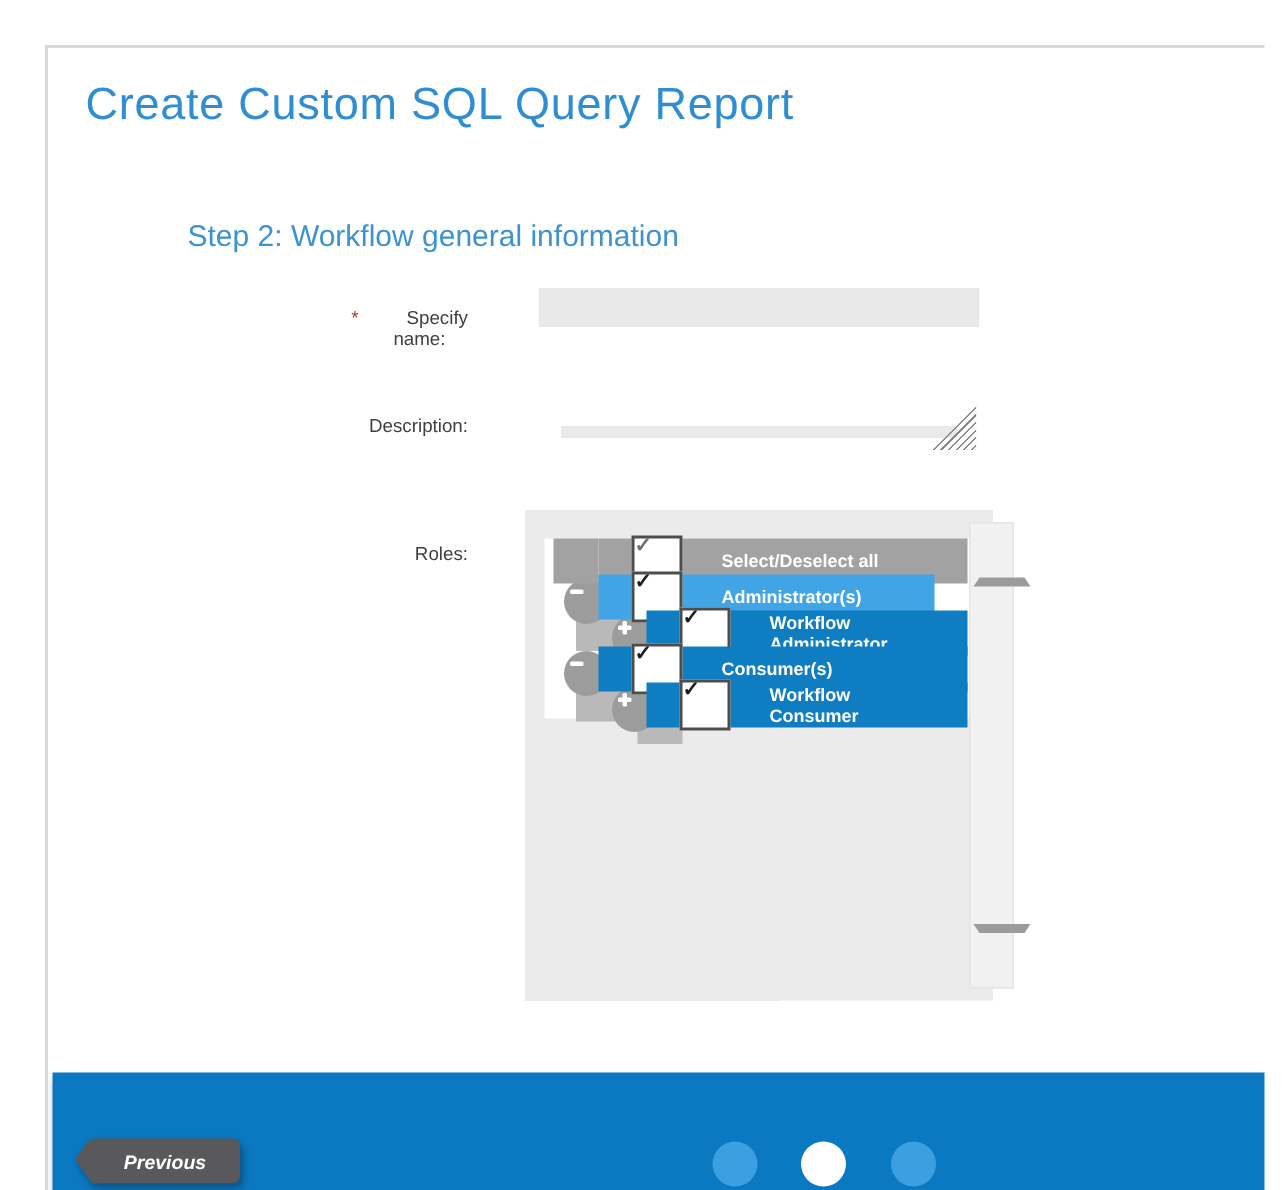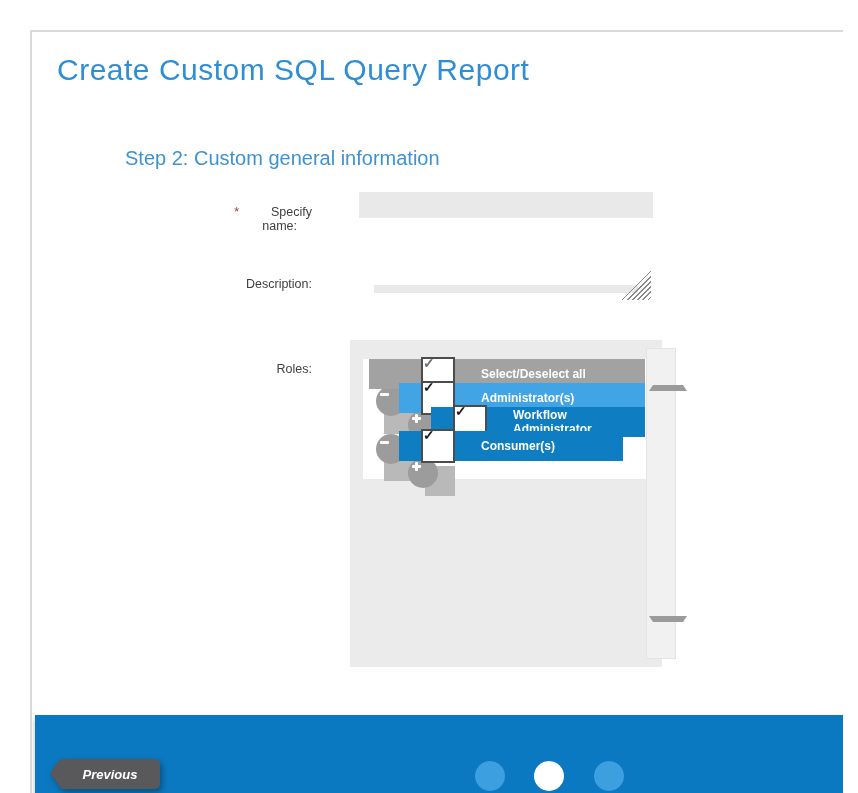--- a/index.html
+++ b/index.html
@@ -62,23 +62,23 @@
   .tree-white {
     position: absolute; left: 13px; top: 19px; width: 283px; height: 120px;
     background: #fff;
   }
   .row-bar {
     position: absolute; height: 23px; display: flex; align-items: center;
     color: #fff; font-size: 12px; font-weight: 600; cursor: default;
   }
   .bar-header { left: 49px; top: 19px;  width: 246px; background: #a2a2a2; }
   .cell-header-stub { position:absolute; left: 19px; top: 19px; width: 25px; height: 23px; background:#a2a2a2; }
-  .bar-admin  { left: 49px; top: 43px;  width: 246px; background: #41a4e4; }
+  .bar-admin  { left: 49px; top: 43px;  width: 224px; background: #41a4e4; }
   .bar-wfadm  { left: 81px; top: 67px;  width: 214px; background: #0e7dc2; align-items: center; }
-  .bar-cons   { left: 49px; top: 91px;  width: 224px; background: #0e7dc2; align-items: center; }
+  .bar-cons   { left: 49px; top: 91px;  width: 246px; background: #0e7dc2; align-items: center; }
   .bar-wfcons { left: 81px; top: 115px; width: 214px; background: #0e7dc2; }
   .row-bar .label { margin-left: 11px; }
 
   .checkbox {
     width: 15px; height: 15px; margin-left: 7px; flex: 0 0 15px;
     background: #fff; border: 2px solid #4c4c4c; position: relative; cursor: pointer;
   }
   .checkbox::before {
     content: "✓"; position: absolute; left: 0px; top: -4px;
     font-size: 14px; font-weight: bold; color: #1e1e1e;
@@ -171,21 +171,21 @@
   .dot-1 { left: 440px; }
   .dot-2 { left: 499px; }
   .dot-3 { left: 559px; }
 </style>
 </head>
 <body>
 
 <div class="page">
 
   <div class="page-title">Create Custom SQL Query Report</div>
-  <div class="step-heading">Step 2: Custom general information</div>
+  <div class="step-heading">Step 2: Workflow general information</div>
 
   <div class="field-label lbl-report"><span class="req">*</span><span>Specify name:</span></div>
   <input class="txt-input" type="text" value="" style="">
 
   <div class="field-label lbl-desc">Description:</div>
   <div class="txt-area-wrap">
     <textarea class="txt-area" style=""></textarea>
     <div class="resize-handle"></div>
   </div>
 
@@ -217,20 +217,24 @@
       <span class="label">Administrator(s)</span>
     </div>
     <div class="row-bar bar-wfadm">
       <div class="checkbox"></div>
       <span class="label">Workflow Administrator</span>
     </div>
     <div class="row-bar bar-cons">
       <div class="checkbox"></div>
       <span class="label">Consumer(s)</span>
     </div>
+    <div class="row-bar bar-wfcons">
+      <div class="checkbox"></div>
+      <span class="label">Workflow Consumer</span>
+    </div>
 
     <div class="scrollbar">
       <div class="scroll-arrow up"></div>
       <div class="scroll-arrow down"></div>
     </div>
   </div>
 
   <div class="footer">
     <div class="btn btn-prev">
       <span>Previous</span>

